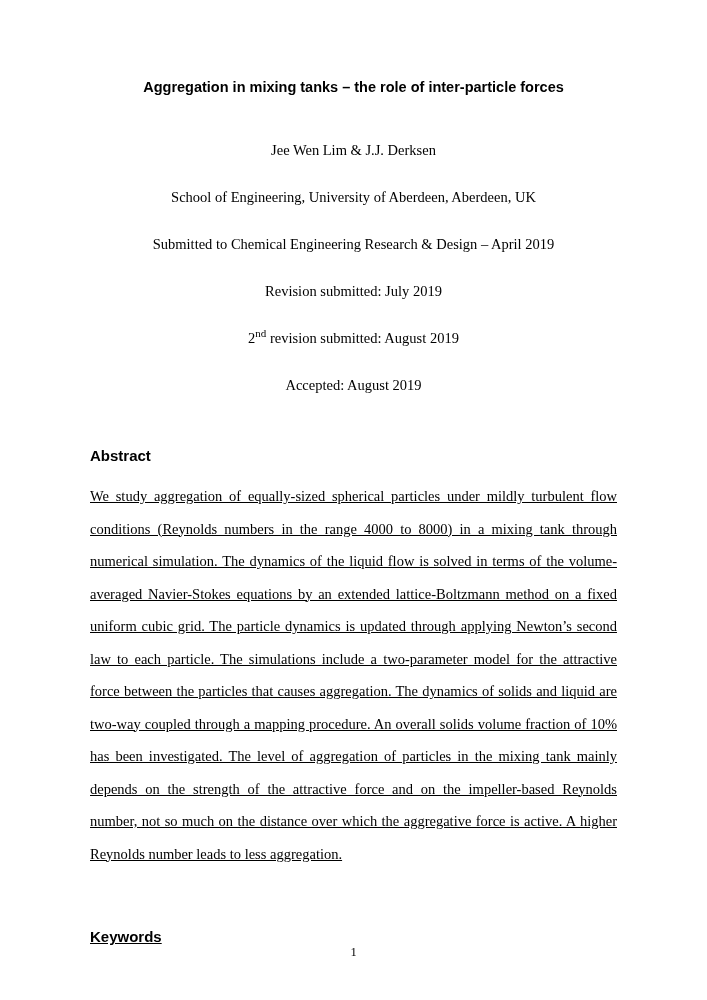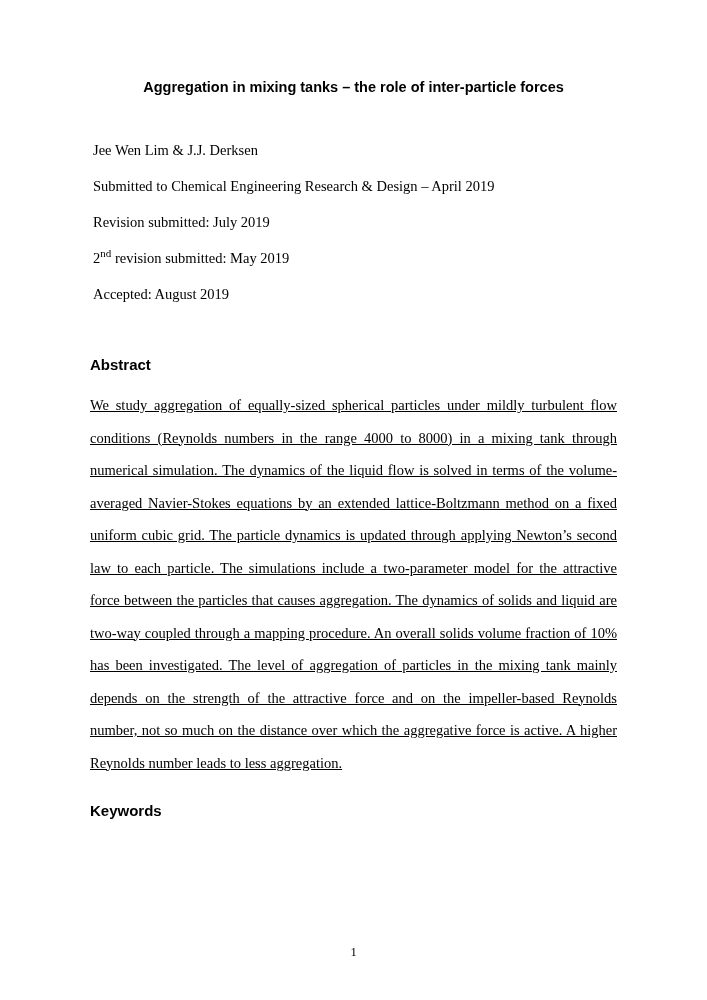--- a/index.html
+++ b/index.html
@@ -25,42 +25,44 @@
     text-align: center;
     font-family: "Liberation Sans", sans-serif;
     font-weight: bold;
     font-size: 14.5px;
     line-height: 18px;
   }
   .front {
     margin-top: 38px;
   }
   .center-line {
-    margin: 3px;
+    margin: 14px;
+    text-align: center;
     font-size: 14.5px;
     line-height: 33px;
   }
   sup {
     font-size: 11px;
     vertical-align: super;
     line-height: 0;
   }
   .section-heading {
     margin: 0;
     font-family: "Liberation Sans", sans-serif;
     font-weight: bold;
     font-size: 15px;
     line-height: 20px;
     text-align: left;
   }
   .abstract-heading {
     margin-top: 44px;
   }
   .keywords-heading {
-    margin-top: 22px;
+    margin-top: 57px;
+    text-decoration: underline;
   }
   .body-text {
     margin: 0;
     margin-top: 14px;
     text-align: justify;
     font-size: 14.5px;
     line-height: 32.5px;
     text-decoration: underline;
   }
   .keywords-text {
@@ -78,23 +80,24 @@
 </style>
 </head>
 <body>
 
 <div class="page">
 
   <h1 class="title">Aggregation in mixing tanks – the role of inter-particle forces</h1>
 
   <div class="front">
     <p class="center-line">Jee Wen Lim &amp; J.J. Derksen</p>
+    <p class="center-line">School of Engineering, University of Aberdeen, Aberdeen, UK</p>
     <p class="center-line">Submitted to Chemical Engineering Research &amp; Design – April 2019</p>
     <p class="center-line">Revision submitted: July 2019</p>
-    <p class="center-line"><span>2</span><sup>nd</sup><span> revision submitted: May 2019</span></p>
+    <p class="center-line"><span>2</span><sup>nd</sup><span> revision submitted: August 2019</span></p>
     <p class="center-line">Accepted: August 2019</p>
   </div>
 
   <h2 class="section-heading abstract-heading">Abstract</h2>
 
   <p class="body-text">We study aggregation of equally-sized spherical particles under mildly turbulent flow conditions (Reynolds numbers in the range 4000 to 8000) in a mixing tank through numerical simulation. The dynamics of the liquid flow is solved in terms of the volume-averaged Navier-Stokes equations by an extended lattice-Boltzmann method on a fixed uniform cubic grid. The particle dynamics is updated through applying Newton’s second law to each particle. The simulations include a two-parameter model for the attractive force between the particles that causes aggregation. The dynamics of solids and liquid are two-way coupled through a mapping procedure. An overall solids volume fraction of 10% has been investigated. The level of aggregation of particles in the mixing tank mainly depends on the strength of the attractive force and on the impeller-based Reynolds number, not so much on the distance over which the aggregative force is active. A higher Reynolds number leads to less aggregation.</p>
 
   <h2 class="section-heading keywords-heading">Keywords</h2>
 
 

